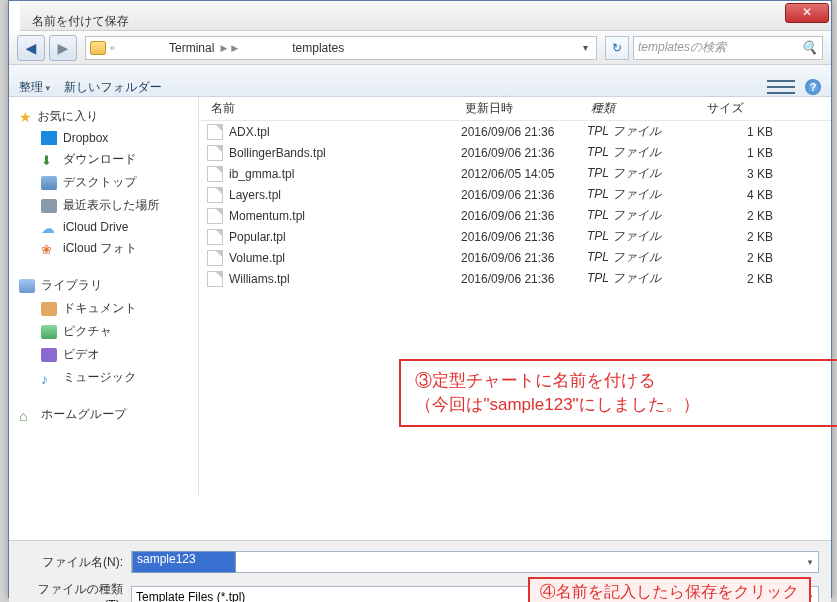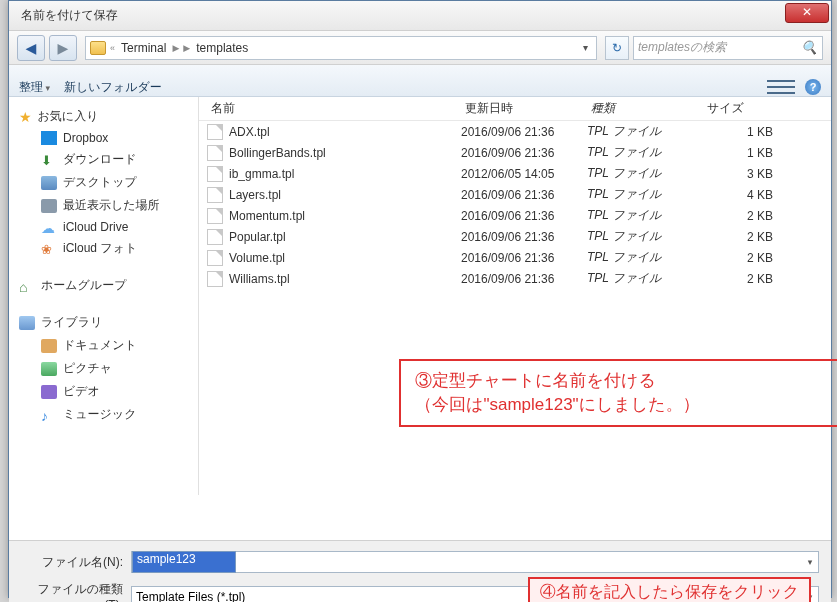--- a/index.html
+++ b/index.html
@@ -1,26 +1,26 @@
 <!DOCTYPE html>
 <html><head>
 <meta charset="utf-8">
 <style>
 * { box-sizing: border-box; margin: 0; padding: 0; font-family: "Segoe UI", Meiryo, sans-serif; }
 body { background: #d4d4d4; width: 837px; height: 602px; position: relative; }
 .window { position: absolute; left: 8px; top: 0; width: 824px; height: 598px; background: #fff; border: 1px solid #5a7ca0; box-shadow: 0 0 8px rgba(0,0,0,0.3); }
-.titlebar { height: 30px; background: linear-gradient(#f8f8f8, #e8e8e8); border-bottom: 1px solid #cfcfcf; display: flex; align-items: center; padding: 0 6px; position: relative; }
+.titlebar { height: 30px; background: linear-gradient(#f8f8f8, #e8e8e8); border-bottom: 1px solid #cfcfcf; display: flex; align-items: flex-end; padding: 0 6px; position: relative; margin-left: 11px; }
 .titlebar .title { font-size: 12px; color: #333; margin-left: 6px; }
 .close-btn { position: absolute; right: 2px; top: 2px; width: 44px; height: 20px; background: linear-gradient(#e07070, #c83030); border: 1px solid #8a2020; border-radius: 3px; color: #fff; text-align: center; font-size: 12px; line-height: 17px; }
 .navbar { height: 34px; background: linear-gradient(#fafafa, #eaeaea); border-bottom: 1px solid #d0d0d0; display: flex; align-items: center; padding: 0 8px; gap: 4px; }
 .nav-btn { width: 28px; height: 26px; background: linear-gradient(#f0f4fa, #d8e4f0); border: 1px solid #a8b8cc; border-radius: 3px; display: flex; align-items: center; justify-content: center; color: #7a8a9a; font-size: 14px; }
 .nav-btn.back { color: #2a5a9a; }
 .addrbar { flex: 1; height: 24px; border: 1px solid #b8c4d0; background: #fff; display: flex; align-items: center; padding: 0 4px; font-size: 12px; color: #333; gap: 4px; margin: 0 4px; }
 .addrbar .folder-ic { width: 16px; height: 14px; background: linear-gradient(#fde08a, #f0c050); border: 1px solid #c89830; border-radius: 2px; }
-.addrbar .crumb { padding: 0 2px; }
+.addrbar .crumb { padding: 0 2px; margin-left: 48px; }
 .addrbar .sep { color: #888; font-size: 9px; }
 .addrbar .end-arrow { margin-left: auto; color: #555; font-size: 10px; padding: 0 4px; }
 .refresh-btn { width: 24px; height: 24px; border: 1px solid #b8c4d0; background: linear-gradient(#f8fcff,#e8f0f8); display: flex; align-items: center; justify-content: center; color: #2a6aaa; font-size: 12px; }
 .searchbox { width: 190px; height: 24px; border: 1px solid #b8c4d0; background: #fff; display: flex; align-items: center; padding: 0 4px; font-size: 12px; color: #999; font-style: italic; }
 .searchbox .sicon { margin-left: auto; color: #5a8ac0; font-size: 13px; }
 .toolbar { height: 32px; background: linear-gradient(#f4f8fc, #e4ecf4); border-bottom: 1px solid #c8d4e0; display: flex; align-items: flex-end; padding: 0 10px; gap: 14px; font-size: 12px; color: #1a3a5a; }
 .toolbar .dd::after { content: " ▾"; font-size: 9px; color: #666; }
 .toolbar .right { margin-left: auto; display: flex; gap: 10px; align-items: center; }
 .view-ic { width: 28px; height: 18px; display: flex; flex-direction: column; justify-content: space-around; }
 .view-ic div { height: 2px; background: #4a6a8a; }
@@ -138,44 +138,44 @@
             <span class="ic ic-cloud"></span>
             <span>iCloud Drive</span>
           </div>
         <div class="side-item">
             <span class="ic ic-photo"></span>
             <span>iCloud フォト</span>
           </div>
       </div>
       <div class="side-group">
         <div class="side-head">
+            <span class="ic ic-lib"></span>
+            <span>ライブラリ</span>
+          </div>
+        <div class="side-item">
+            <span class="ic ic-doc"></span>
+            <span>ドキュメント</span>
+          </div>
+        <div class="side-item">
+            <span class="ic ic-pic"></span>
+            <span>ピクチャ</span>
+          </div>
+        <div class="side-item">
+            <span class="ic ic-vid"></span>
+            <span>ビデオ</span>
+          </div>
+        <div class="side-item">
+            <span class="ic ic-music"></span>
+            <span>ミュージック</span>
+          </div>
+      </div>
+      <div class="side-group">
+        <div class="side-head">
             <span class="ic ic-home"></span>
             <span>ホームグループ</span>
-          </div>
-      </div>
-      <div class="side-group">
-        <div class="side-head">
-            <span class="ic ic-lib"></span>
-            <span>ライブラリ</span>
-          </div>
-        <div class="side-item">
-            <span class="ic ic-doc"></span>
-            <span>ドキュメント</span>
-          </div>
-        <div class="side-item">
-            <span class="ic ic-pic"></span>
-            <span>ピクチャ</span>
-          </div>
-        <div class="side-item">
-            <span class="ic ic-vid"></span>
-            <span>ビデオ</span>
-          </div>
-        <div class="side-item">
-            <span class="ic ic-music"></span>
-            <span>ミュージック</span>
           </div>
       </div>
     </div>
 
     <div class="filepane">
       <div class="file-head">
         <div class="col-name">名前</div>
         <div class="col-date">更新日時</div>
         <div class="col-type">種類</div>
         <div class="col-size">サイズ</div>

